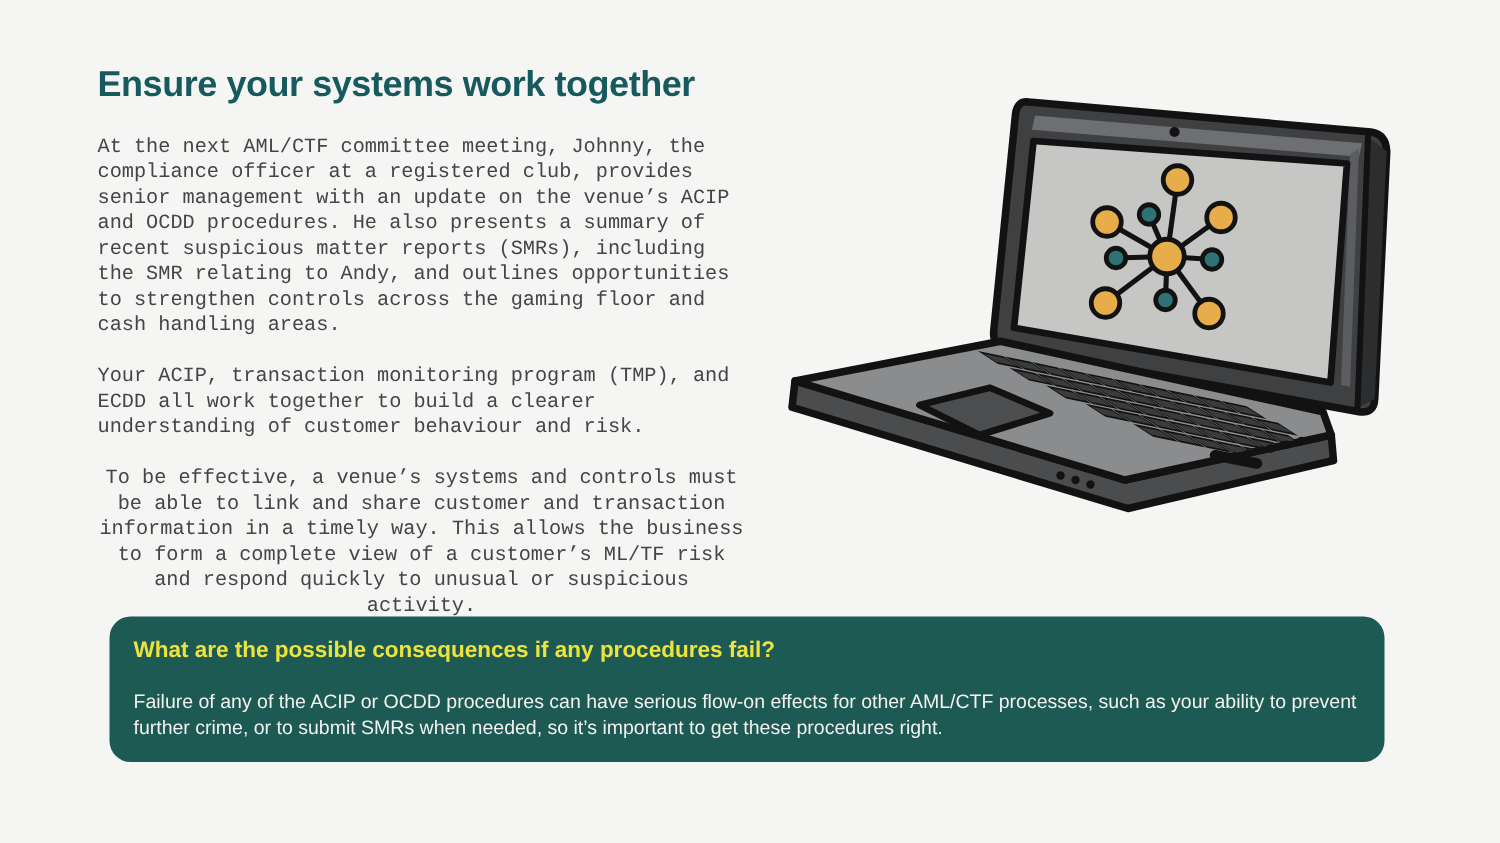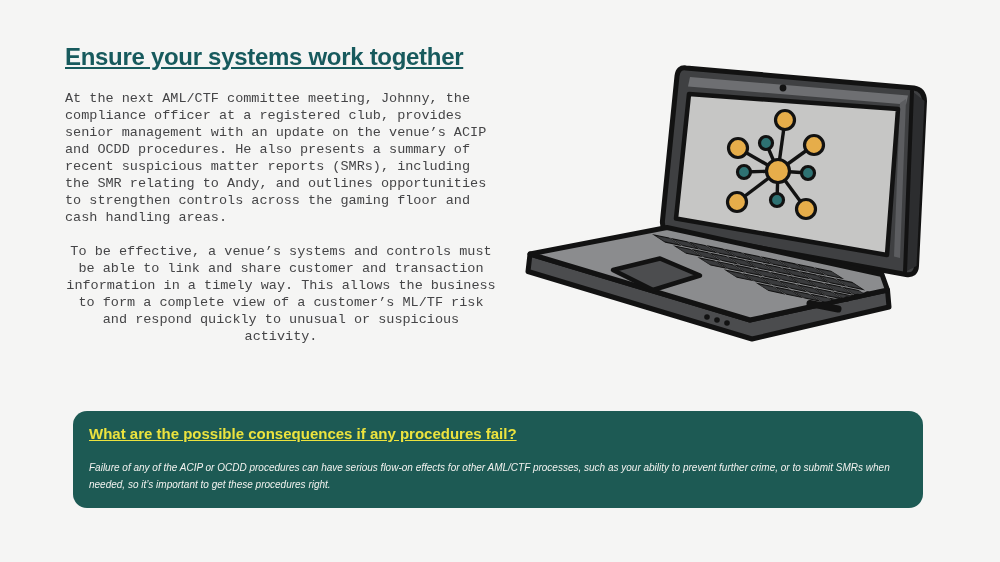--- a/index.html
+++ b/index.html
@@ -4,46 +4,47 @@
 <style>
   html,body{margin:0;padding:0;}
   body{
     width:1000px;height:562px;position:relative;overflow:hidden;
     background:#f5f5f4;
     font-family:"Liberation Sans", sans-serif;
   }
   .content{position:absolute;left:65px;top:43px;width:432px;}
   .content h1{
     font-size:24px;font-weight:bold;color:#175a5d;
-    margin:0 0 19px;letter-spacing:-0.3px;line-height:1.15;text-decoration:underline;
+    margin:0 0 19px;letter-spacing:-0.3px;line-height:1.15;
   }
   .content p{
     font-size:13.5px;line-height:17px;color:#454547;margin:0 0 17px;font-family:Liberation Mono, monospace;
   }
   .illustration{position:absolute;left:520px;top:58px;width:440px;height:300px;margin:0;}
   .illustration svg{display:block;width:100%;height:100%;}
   .callout{
     position:absolute;left:73px;top:411px;width:850px;box-sizing:border-box;
     background:#1d5a54;border-radius:14px;padding:14px 16px 15px;
   }
   .callout h2{
     font-size:15px;font-weight:bold;color:#ece33e;margin:0 0 16px;line-height:1.2;
   }
   .callout p{
-    font-size:10px;line-height:17px;color:#f2f2ef;margin:0;font-style:italic;
+    font-size:13px;line-height:17px;color:#f2f2ef;margin:0;
   }
 </style>
 </head>
 <body style="background: rgb(245, 245, 244);">
 
 <main>
 
   <section class="content">
     <h1 style="color: rgb(23, 90, 93);">Ensure your systems work together</h1>
     <p style="color: rgb(69, 69, 71);">At the next AML/CTF committee meeting, Johnny, the compliance officer at a registered club, provides senior management with an update on the venue’s ACIP and OCDD procedures. He also presents a summary of recent suspicious matter reports (SMRs), including the SMR relating to Andy, and outlines opportunities to strengthen controls across the gaming floor and cash handling areas.</p>
+    <p style="color: rgb(69, 69, 71);">Your ACIP, transaction monitoring program (TMP), and ECDD all work together to build a clearer understanding of customer behaviour and risk.</p>
     <p style="color: rgb(69, 69, 71); text-align: center;">To be effective, a venue’s systems and controls must be able to link and share customer and transaction information in a timely way. This allows the business to form a complete view of a customer’s ML/TF risk and respond quickly to unusual or suspicious activity.</p>
   </section>
 
   <figure class="illustration">
     <svg viewBox="0 0 440 300" xmlns="http://www.w3.org/2000/svg">
       <defs>
         <clipPath id="deck-clip">
           <path d="M12,197 L147,170.5 L361,217 L365.5,230.5 L231,260 Z"></path>
         </clipPath>
       </defs>
@@ -147,17 +148,17 @@
           <circle cx="347.5" cy="236" r="2.8"></circle>
           <circle cx="187" cy="259" r="2.8"></circle>
           <circle cx="197" cy="262" r="2.8"></circle>
           <circle cx="207" cy="265" r="2.8"></circle>
         </g>
       </g>
     </svg>
   </figure>
 
   <aside class="callout" style="background: rgb(29, 90, 84);">
-    <h2 style="color: rgb(236, 227, 62); text-decoration: underline;">What are the possible consequences if any procedures fail?</h2>
+    <h2 style="color: rgb(236, 227, 62);">What are the possible consequences if any procedures fail?</h2>
     <p style="color: rgb(242, 242, 239);">Failure of any of the ACIP or OCDD procedures can have serious flow-on effects for other AML/CTF processes, such as your ability to prevent further crime, or to submit SMRs when needed, so it’s important to get these procedures right.</p>
   </aside>
 
 </main>
 
 </body></html>

